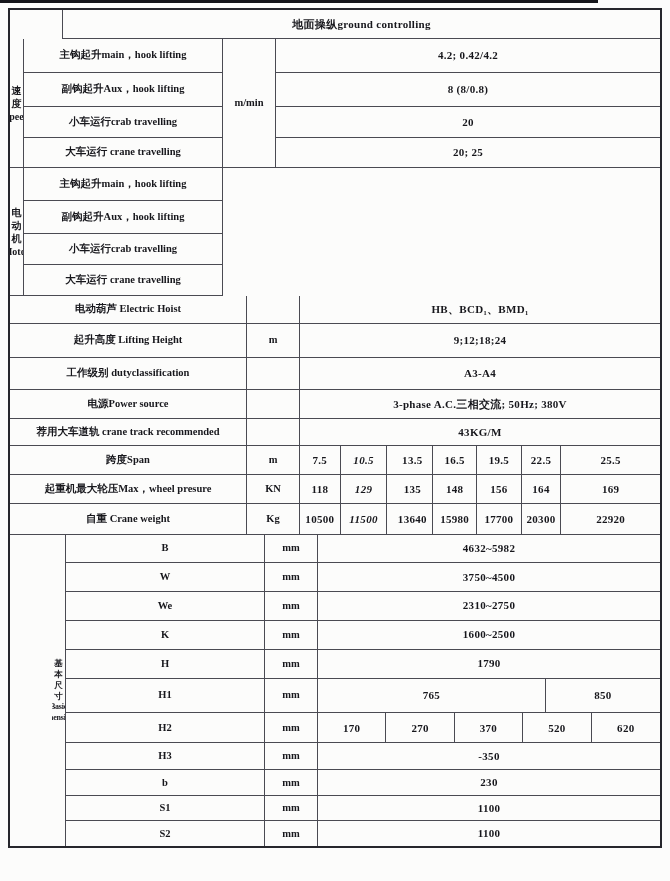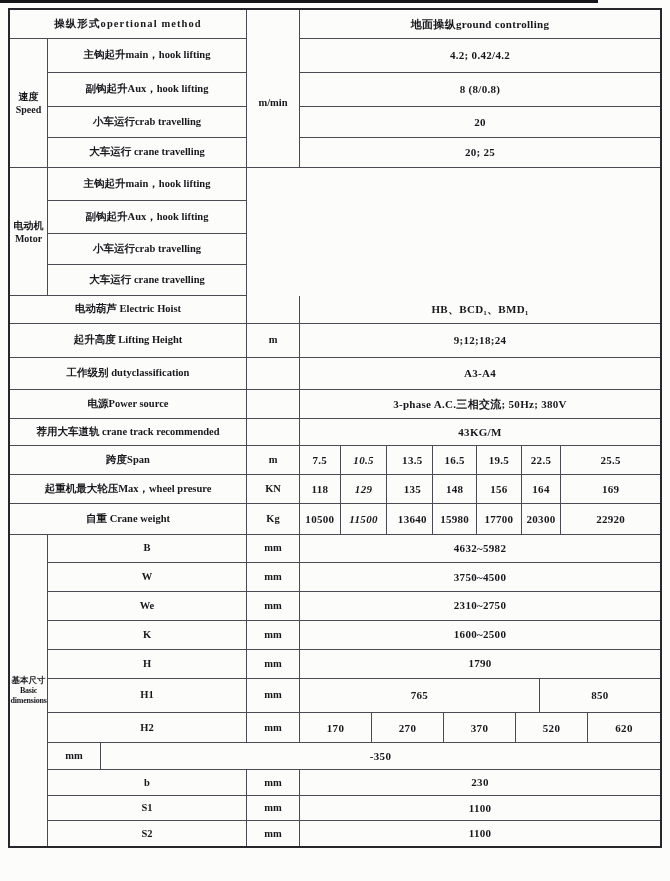--- a/index.html
+++ b/index.html
@@ -12,52 +12,51 @@
   .tbl{position:absolute;left:8px;top:8px;width:654px;border:2px solid #26262c;box-sizing:border-box;}
   .row{display:flex;}
   .cell{
     box-sizing:border-box;border-right:1px solid #4a4a52;border-bottom:1px solid #4a4a52;
     display:flex;align-items:center;justify-content:center;text-align:center;
     padding:0 2px;overflow:hidden;line-height:1.15;
   }
   .cell.last{border-right:none;}
   .cell.nb{border-bottom:none;}
   .w-lab2{width:237px;flex:none;}   
-  .w-group{width:38px;flex:none;}
+  .w-group{width:14px;flex:none;}
   .w-lab{width:199px;flex:none;}
   .w-unit{width:53px;flex:none;}
   .grow{flex:1;min-width:0;}
   .vcol{display:flex;flex-direction:column;flex:none;}
   .vgrow{display:flex;flex-direction:column;flex:1;min-width:0;}
   .vcol>.cell,.vgrow>.cell{width:100%;}
   .subrow{display:flex;width:100%;box-sizing:border-box;}
   .lab{font-size:10.5px;}
   .val{font-size:11px;letter-spacing:.3px;}
   .unit{font-size:10.5px;}
   .group{flex-direction:column;font-size:10px;line-height:1.3;padding:0 1px;}
   .group .zh,.group .en{display:block;}
-  .group-dims{font-size:8.5px;}
+  .group-dims{font-size:8.5px;margin-left:42px;}
   .group-dims .en{font-size:8px;letter-spacing:-.2px;}
   .ls{letter-spacing:1.1px;}
   
   .d1{flex:0 0 11.3%;} .d2{flex:0 0 13%;font-style:italic;} .d3{flex:0 0 12.7%;padding-left:7px;}
   .d4{flex:0 0 12.2%;} .d5{flex:0 0 12.4%;} .d6{flex:0 0 11%;}
   .half-l{flex:0 0 51.1%;} .h1-l{flex:0 0 66.6%;} .fifth{flex:0 0 20%;}
 </style>
 </head>
 <body>
 
 <div class="page">
   <div class="scan-bar"></div>
 
   <div class="tbl">
 
 
     <div class="row" style="height:29px">
-      <div class="cell w-lab2 lab ls">操纵形式opertional method</div>
       <div class="cell w-unit unit nb"></div>
       <div class="cell grow val last">地面操纵ground controlling</div>
     </div>
 
     <div class="row" style="height:129px">
       <div class="cell w-group group">
         <span class="zh">速度</span>
         <span class="en">Speed</span>
       </div>
       <div class="vcol w-lab">
@@ -212,20 +211,21 @@
           <div class="subrow grow">
             <div class="cell val fifth">170</div>
             <div class="cell val fifth">270</div>
             <div class="cell val fifth">370</div>
             <div class="cell val fifth">520</div>
             <div class="cell val grow last">620</div>
           </div>
         </div>
 
         <div class="subrow" style="height:27px">
+          <div class="cell w-lab lab">H3</div>
           <div class="cell w-unit unit">mm</div>
           <div class="cell grow val last">-350</div>
         </div>
 
         <div class="subrow" style="height:26px">
           <div class="cell w-lab lab">b</div>
           <div class="cell w-unit unit">mm</div>
           <div class="cell grow val last">230</div>
         </div>
 

